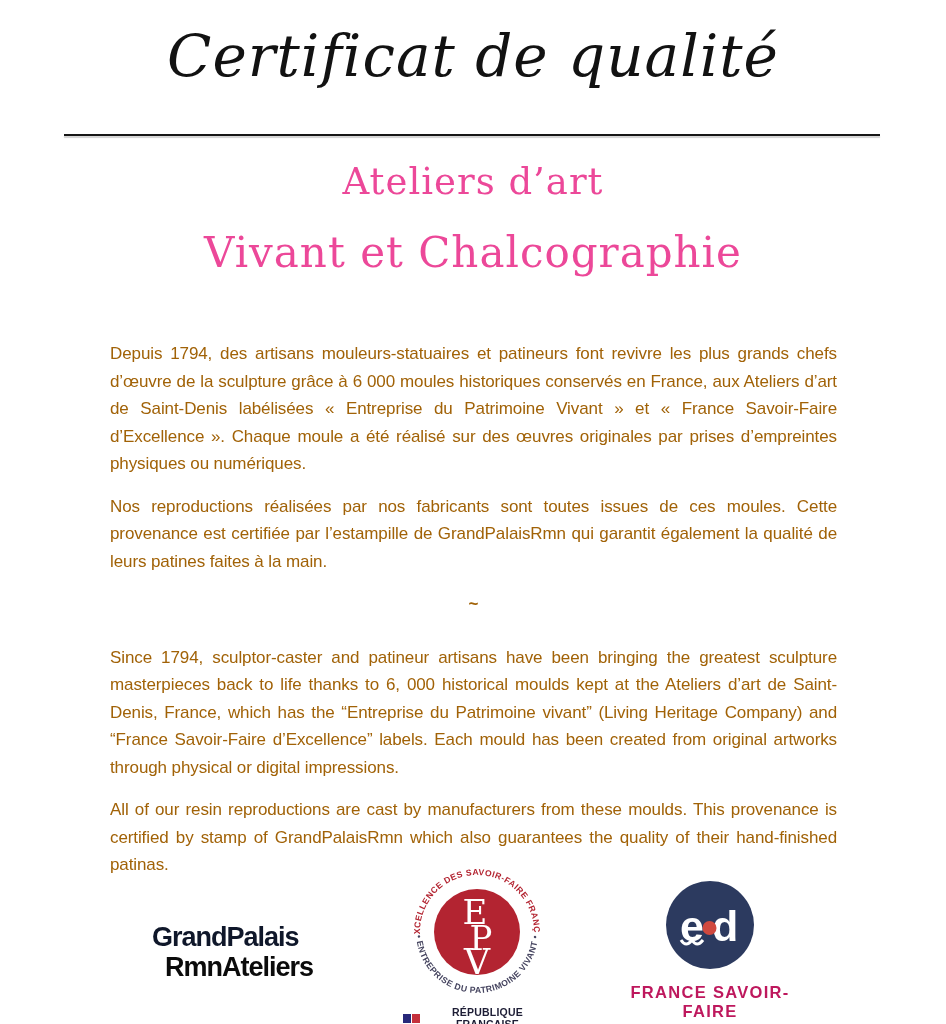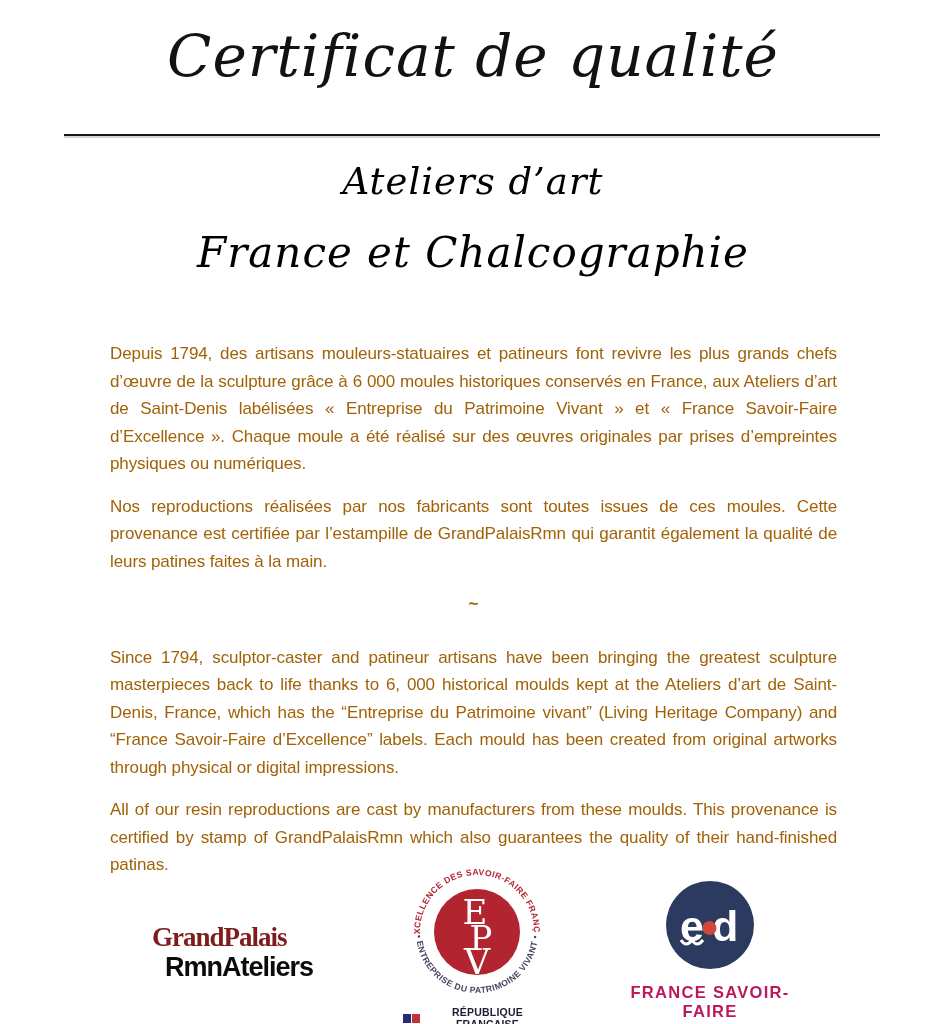--- a/index.html
+++ b/index.html
@@ -17,41 +17,41 @@
   }
 
   .divider {
     position:absolute; top:134px; left:64px; width:816px; height:2px;
     background:#161616; box-shadow:0 2px 1px rgba(0,0,0,0.18);
   }
 
   
   .subtitle {
     position:absolute; top:150px; left:0; right:0; text-align:center;
-    font-family:"DejaVu Serif", serif; font-style:italic; color:#000000;
+    font-family:"DejaVu Serif", serif; color:#ec4899;
   }
   .subtitle-line1 { font-size:37px; line-height:64px; letter-spacing:1px; }
   .subtitle-line2 { font-size:42px; line-height:78px; letter-spacing:1px; }
 
   
   .body-text {
     position:absolute; top:340px; left:110px; width:727px;
     font-size:17px; line-height:27.5px; text-align:justify;
     color:#a16207; letter-spacing:-0.1px;
   }
   .body-text p { margin:0 0 15px 0; }
   .tilde { text-align:center; font-weight:bold; font-size:17px; margin:8px 0 26px 0; }
   .en { }
 
   
   .logo-gp {
     position:absolute; left:152px; top:922px;
     font-weight:bold; font-size:27px; letter-spacing:-1px; line-height:30px;
   }
-  .logo-gp .l1 { color:#7f1d1d;font-family:Liberation Serif, serif; }
+  .logo-gp .l1 { color:#0f172a; }
   .logo-gp .l2 { color:#0b0b0b; margin-left:13px; }
 
   
   .logo-epv { position:absolute; left:403px; top:862px; width:148px; text-align:center; }
   .epv-caption {
     margin-top:1px; font-size:10.5px; font-weight:bold; color:#1d1d35;
     letter-spacing:0.2px; display:flex; align-items:center; justify-content:center; gap:4px;
   }
   .flag { display:inline-flex; gap:1px; }
   .flag i { display:block; width:8px; height:9px; }
@@ -67,21 +67,21 @@
 <body>
 
 <div class="page">
 
   <div class="cert-title">Certificat de qualité</div>
 
   <div class="divider"></div>
 
   <div class="subtitle">
     <div class="subtitle-line1">Ateliers d’art</div>
-    <div class="subtitle-line2">France et Chalcographie</div>
+    <div class="subtitle-line2">Vivant et Chalcographie</div>
   </div>
 
   <div class="body-text">
     <p>Depuis 1794, des artisans mouleurs-statuaires et patineurs font revivre les plus grands chefs d’œuvre de la sculpture grâce à 6 000 moules historiques conservés en France, aux Ateliers d’art de Saint-Denis labélisées « Entreprise du Patrimoine Vivant » et « France Savoir-Faire d’Excellence ». Chaque moule a été réalisé sur des œuvres originales par prises d’empreintes physiques ou numériques.</p>
     <p>Nos reproductions réalisées par nos fabricants sont toutes issues de ces moules. Cette provenance est certifiée par l’estampille de GrandPalaisRmn qui garantit également la qualité de leurs patines faites à la main.</p>
     <div class="tilde">~</div>
     <p class="en">Since 1794, sculptor-caster and patineur artisans have been bringing the greatest sculpture masterpieces back to life thanks to 6, 000 historical moulds kept at the Ateliers d’art de Saint-Denis, France, which has the “Entreprise du Patrimoine vivant” (Living Heritage Company) and “France Savoir-Faire d’Excellence” labels. Each mould has been created from original artworks through physical or digital impressions.</p>
     <p class="en">All of our resin reproductions are cast by manufacturers from these moulds. This provenance is certified by stamp of GrandPalaisRmn which also guarantees the quality of their hand-finished patinas.</p>
   </div>
 

